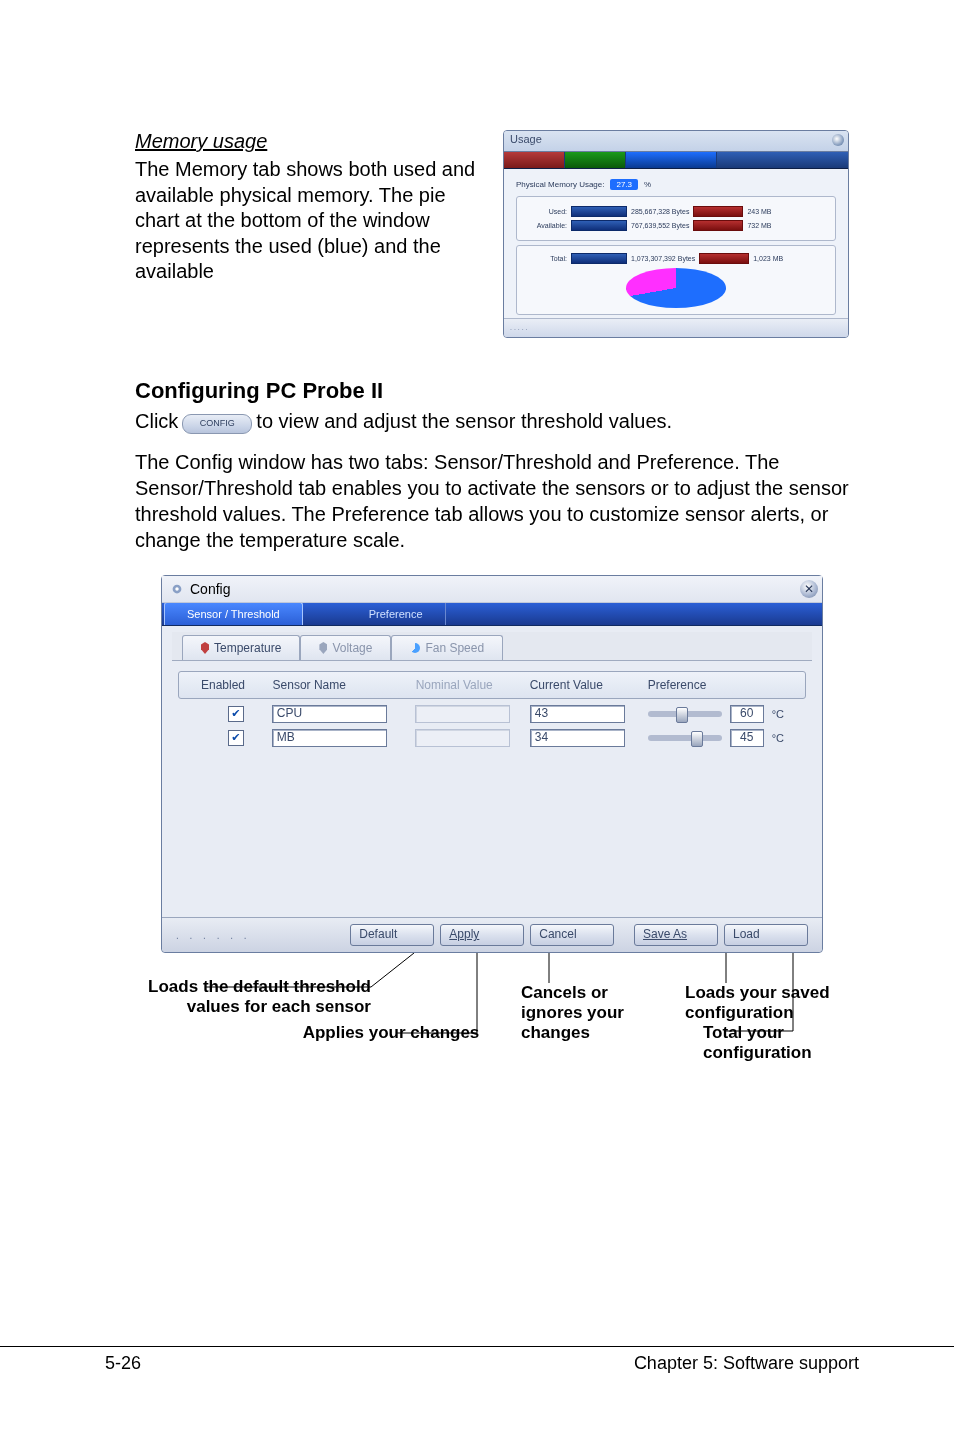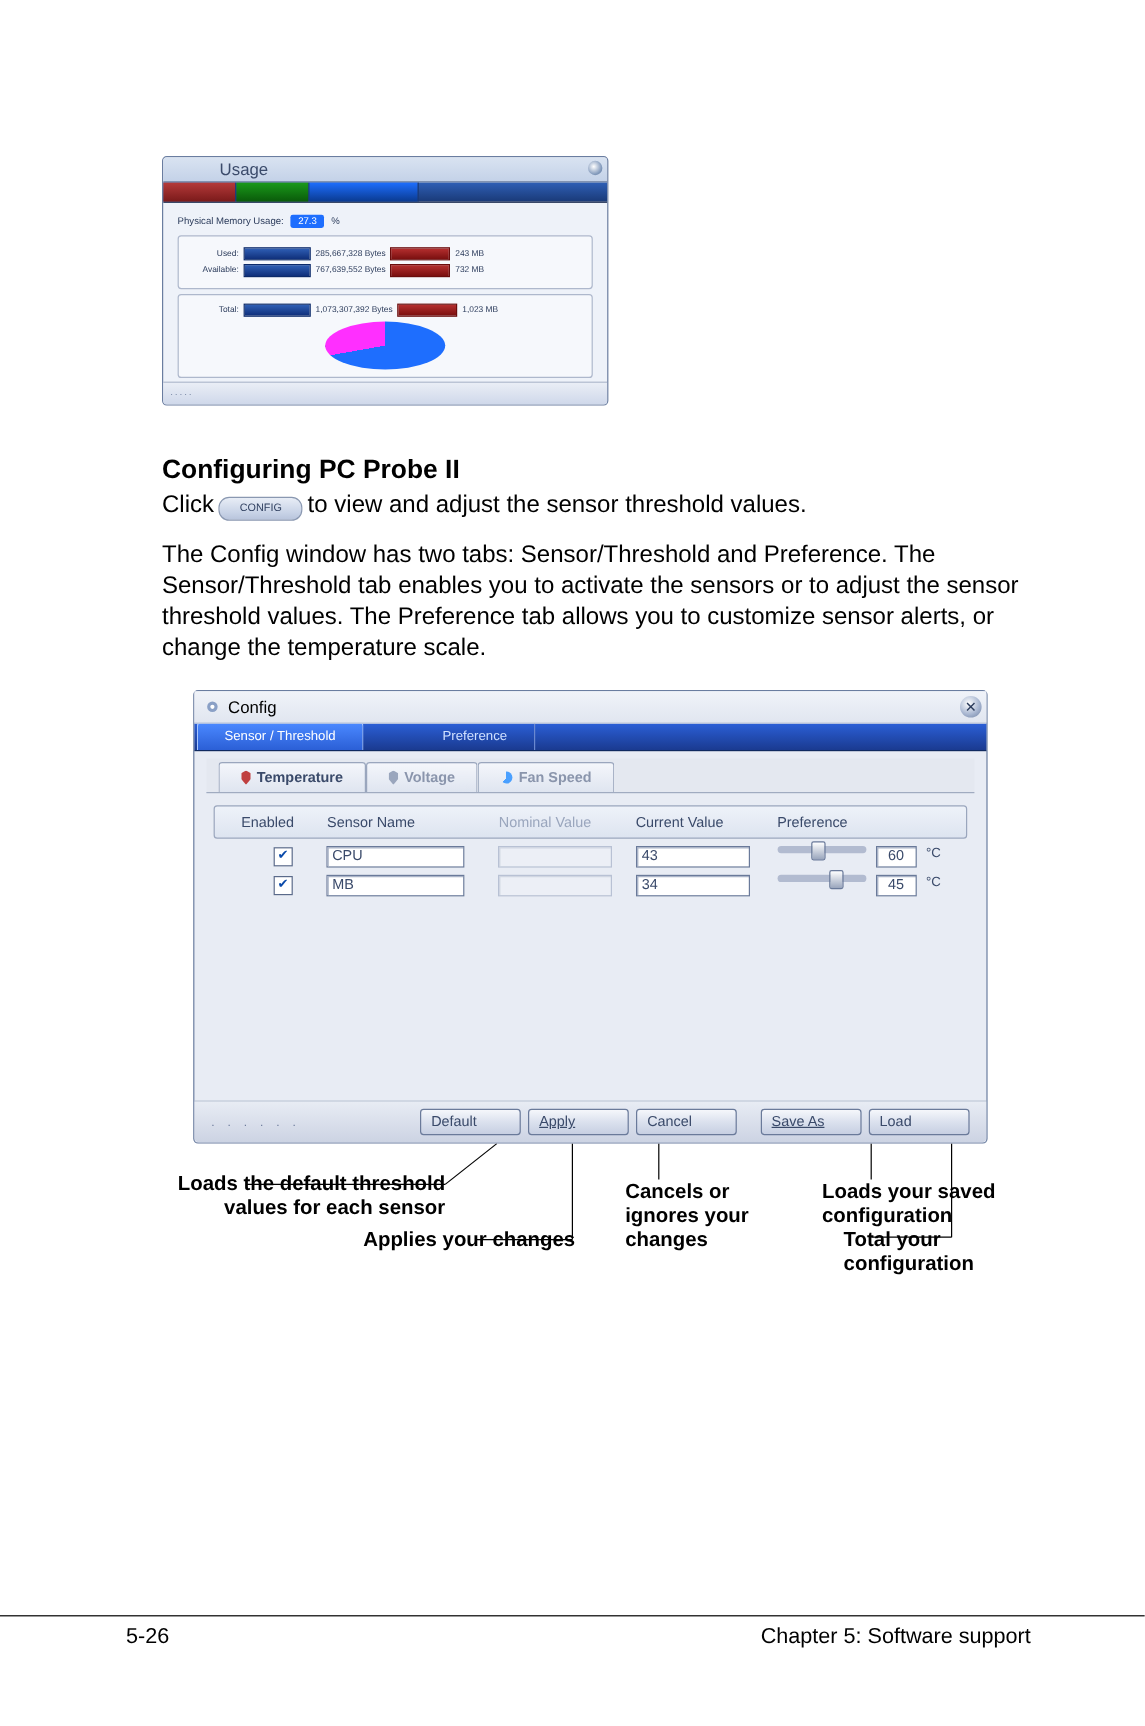--- a/index.html
+++ b/index.html
@@ -49,23 +49,22 @@
   }
   .mem-titlebar {
     height: 20px;
     background: linear-gradient(#d9e3f1, #c4d2e8);
     border-bottom: 1px solid #6a7da0;
     position: relative;
   }
   .mem-titlebar .title {
     position: absolute;
     left: 6px; top: 2px;
-    font-size: 14px;
+    font-size: 11px;
     color: #3b4b6b;
-    margin-left: 41px;
   }
   .mem-titlebar .wheel {
     position: absolute;
     right: 4px; top: 3px;
     width: 12px; height: 12px;
     border-radius: 50%;
     background: radial-gradient(circle at 40% 40%, #fff, #8aa0c0 60%, #4f6b96 100%);
   }
   .mem-tabs {
     height: 16px;
@@ -273,21 +272,20 @@
     margin-top: -1px;
   }
   .cw-subtabs {
     height: 28px;
     display: flex;
     align-items: flex-end;
     padding: 0 10px;
     background: #e4e8f0;
     border-bottom: 1px solid #a0abc0;
     margin: 6px 10px 0 10px;
-    font-weight: bold;
   }
   .cw-subtabs .st {
     height: 24px;
     line-height: 24px;
     font-size: 12px;
     padding: 0 18px;
     border: 1px solid #9aa6bd;
     border-bottom: none;
     border-top-left-radius: 3px;
     border-top-right-radius: 3px;
@@ -357,21 +355,21 @@
     box-sizing: border-box;
     box-shadow: inset 1px 1px 0 #aab4c8;
   }
   .trow .c-en { width: 74px; display:flex; justify-content:center; }
   .trow .c-nm { width: 148px; }
   .trow .c-nm .txtin { width: 115px; }
   .trow .c-nv { width: 118px; }
   .trow .c-nv .txtin { width: 95px; background:#eceff6; border-color:#b8c1d4; box-shadow: inset 1px 1px 0 #d0d6e2;}
   .trow .c-cv { width: 122px; }
   .trow .c-cv .txtin { width: 95px; }
-  .trow .c-th { width: 140px; display:flex; gap:8px; }
+  .trow .c-th { width: 140px; display:flex; align-items:center; gap:8px; }
   .slider {
     height: 6px; flex:1;
     background: #b2bbd0;
     border-radius: 3px;
     position: relative;
   }
   .slider .thumb {
     position: absolute;
     top: -4px;
     width: 10px; height: 14px;
@@ -466,20 +464,24 @@
     padding-top: 6px;
     font-size: 18px;
   }
 </style>
 </head>
 <body>
 
 <div class="page">
 
   <div class="row1">
+    <div>
+      <p class="mem-heading">Memory usage</p>
+      <p class="mem-para">The Memory tab shows both used and available physical memory. The pie chart at the bottom of the window represents the used (blue) and the available</p>
+    </div>
     <div class="mem-window">
       <div class="mem-titlebar">
         <span class="title">Usage</span>
         <span class="wheel"></span>
       </div>
       <div class="mem-tabs">
         <span class="tab g1"></span>
         <span class="tab g2"></span>
         <span class="tab g3"></span>
       </div>

